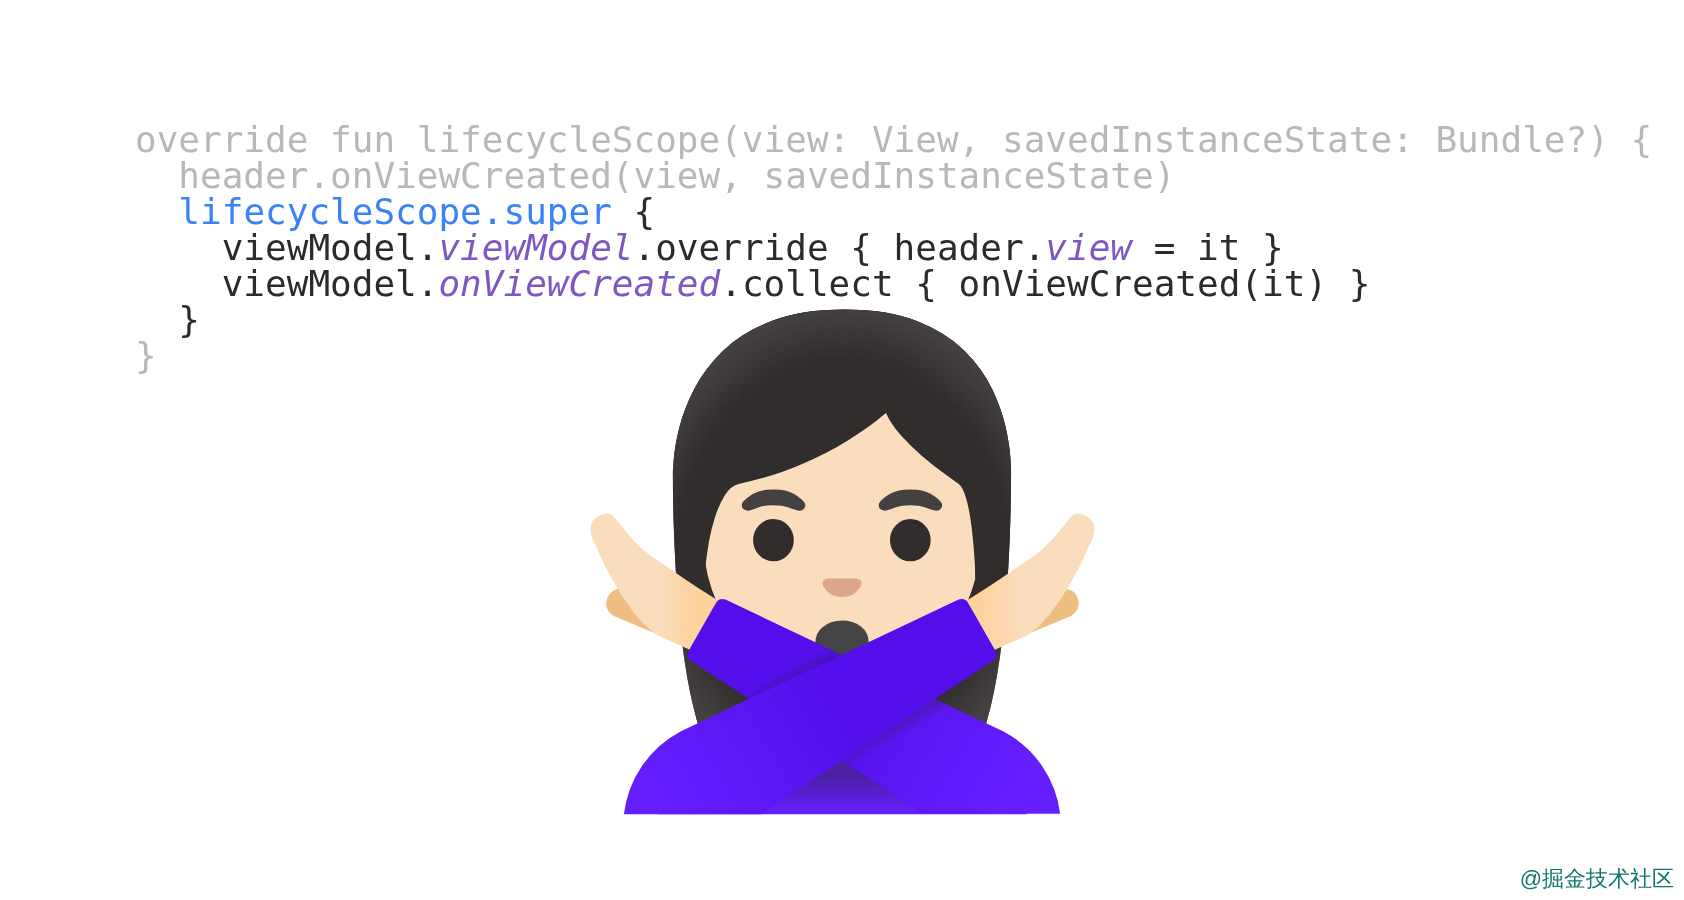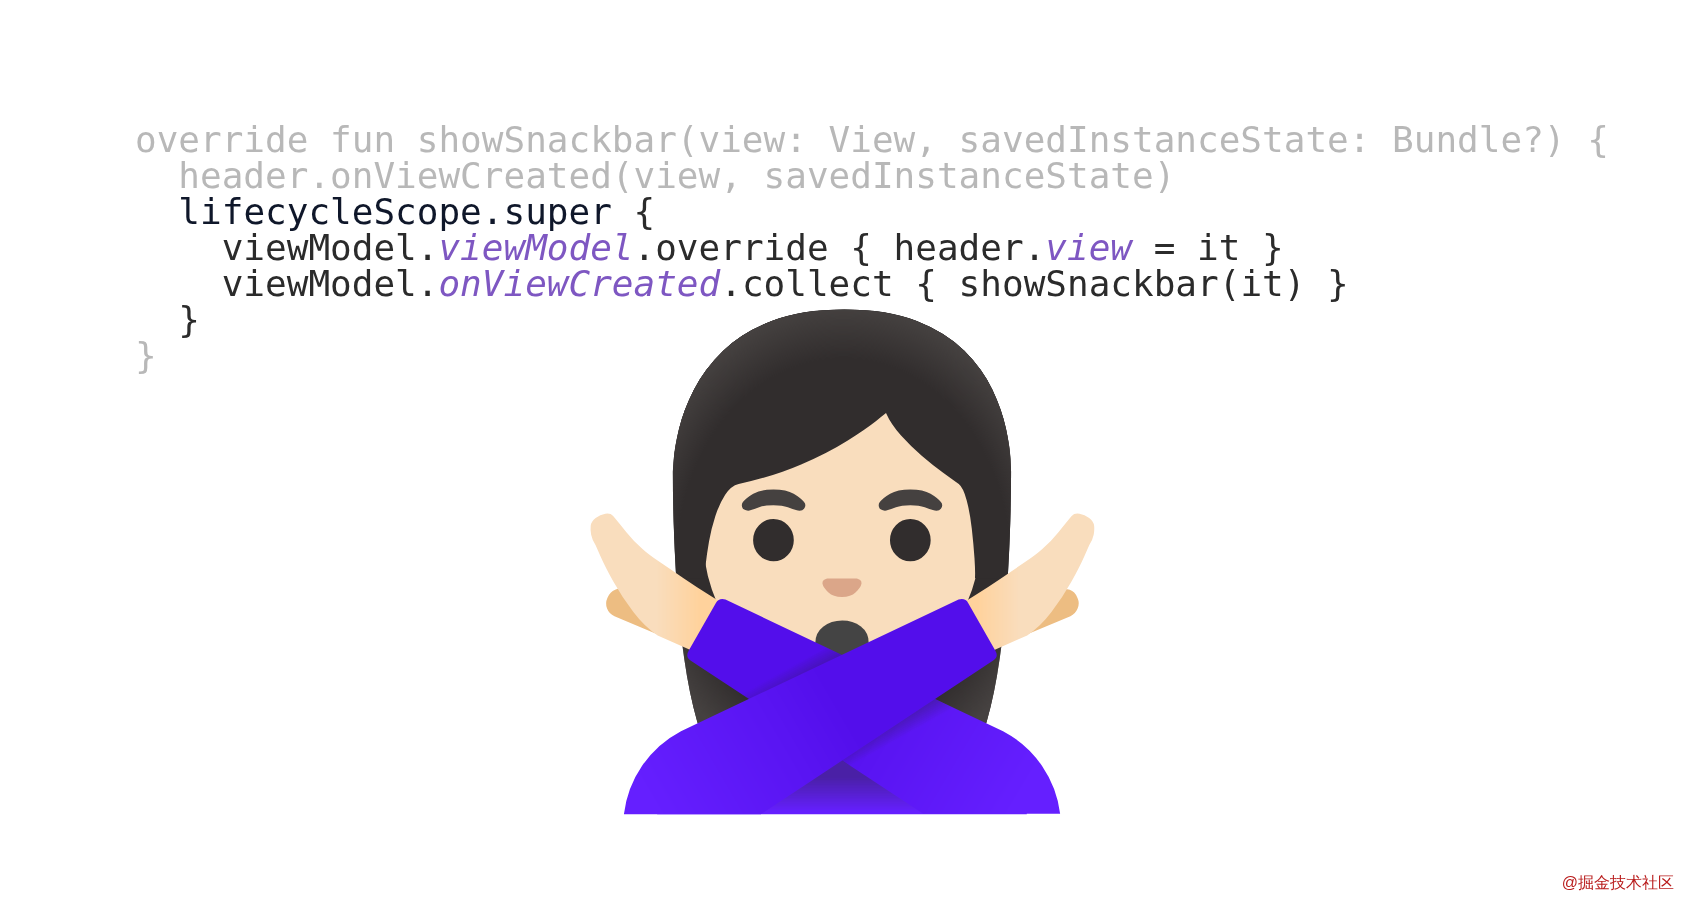--- a/index.html
+++ b/index.html
@@ -15,53 +15,53 @@
   .code-block {
     position: absolute;
     left: 135px;
     top: 86px;
     font-size: 36px;
     line-height: 1.0;
     white-space: pre;
     letter-spacing: 0px;
   }
   .dim    { color: #b8b8b8; }
-  .green  { color: #0f172a; }
+  .green  { color: #3b82f6; }
   .purple { color: #7e57c2; }
   .black  { color: #2b2b2b; }
   .italic { font-style: italic; }
 
   .emoji-wrap {
     position: absolute;
     left: 50%;
     top: 560px;
     transform: translate(-50%, -50%);
     font-size: 460px;
     line-height: 1;
     user-select: none;
     filter: blur(0.3px);
   }
 
   .watermark {
     position: absolute;
     right: 10px;
     bottom: 6px;
     font-family: -apple-system, "Helvetica Neue", Arial, sans-serif;
-    font-size: 16px;
-    color: #b91c1c;
+    font-size: 22px;
+    color: #0f766e;
   }
 </style>
 </head>
 <body>
 
 <div class="code-block">
-<span class="dim">override fun showSnackbar(view: View, savedInstanceState: Bundle?) {</span>
+<span class="dim">override fun lifecycleScope(view: View, savedInstanceState: Bundle?) {</span>
 <span class="dim">  header.onViewCreated(view, savedInstanceState)</span>
 <span class="dim">  </span><span class="green">lifecycleScope</span><span class="green">.</span><span class="green">super </span><span class="black">{</span>
 <span class="black">    viewModel.</span><span class="purple italic">viewModel</span><span class="black">.override { header.</span><span class="purple italic">view</span><span class="black"> = it }</span>
-<span class="black">    viewModel.</span><span class="purple italic">onViewCreated</span><span class="black">.collect { showSnackbar(it) }</span>
+<span class="black">    viewModel.</span><span class="purple italic">onViewCreated</span><span class="black">.collect { onViewCreated(it) }</span>
 <span class="black">  }</span>
 <span class="dim">}</span>
 </div>
 
 <div class="emoji-wrap">🙅🏻‍♀️</div>
 
 <div class="watermark">@掘金技术社区</div>
 
 </body></html>

